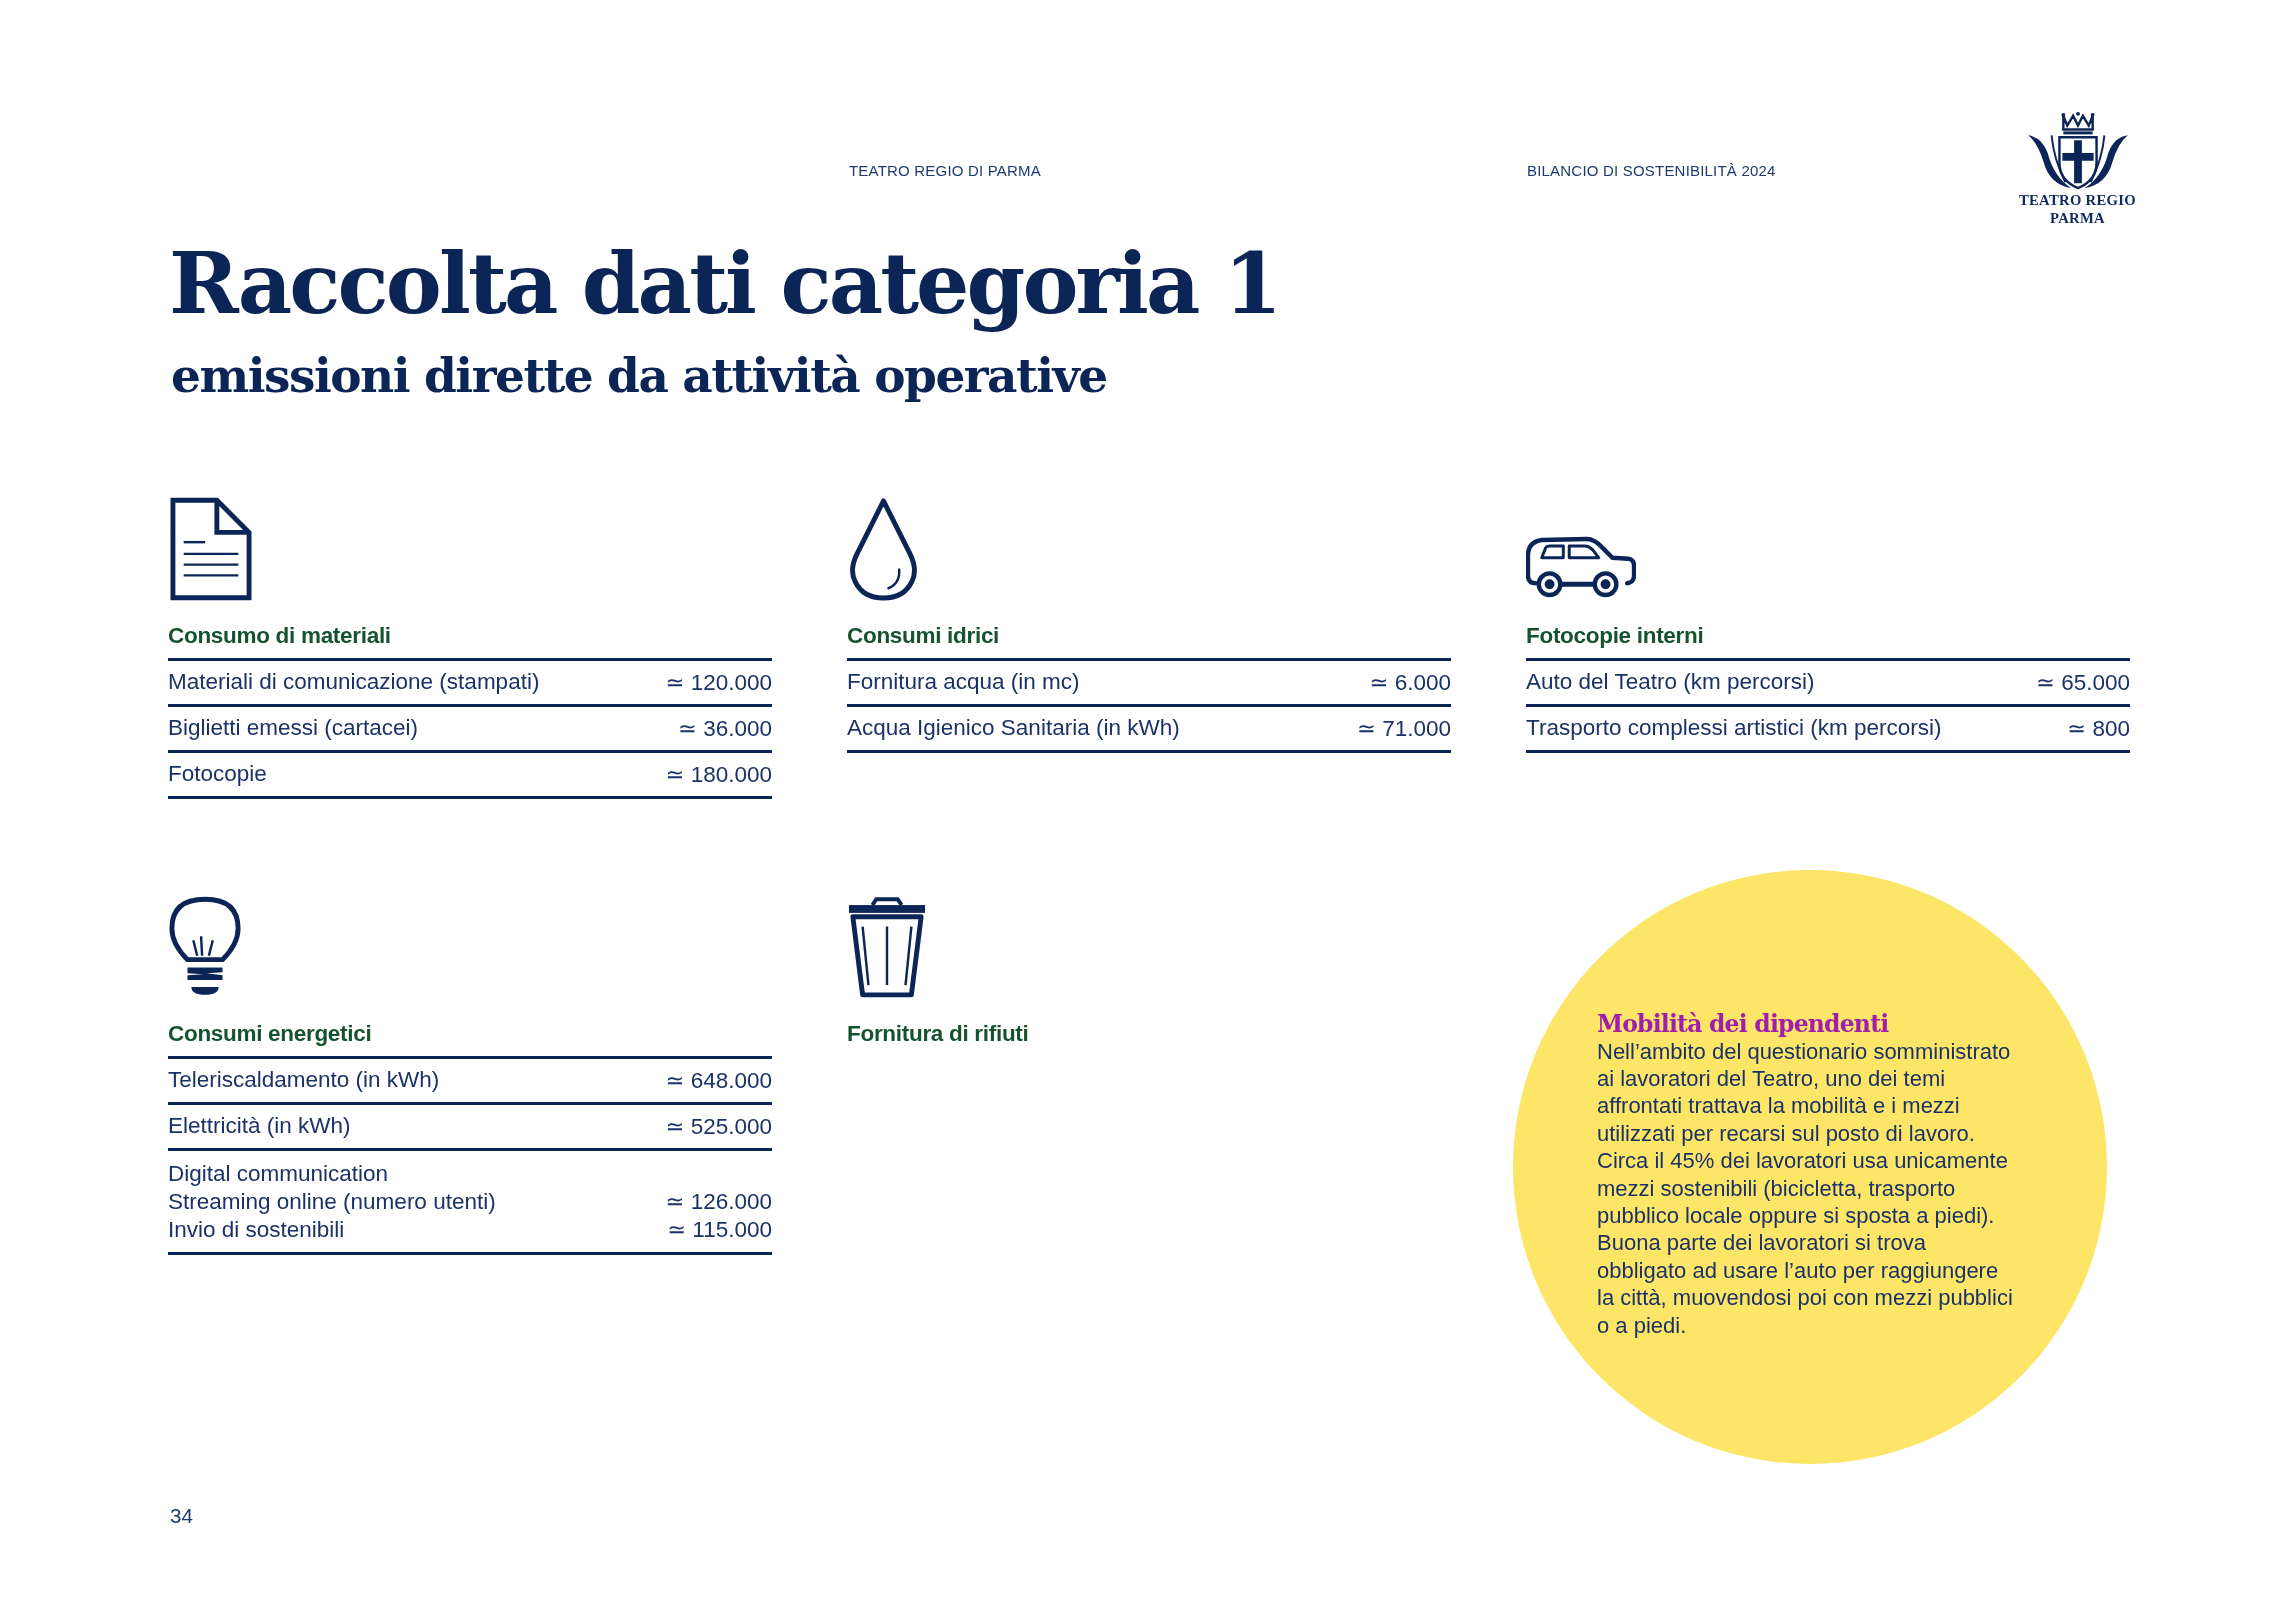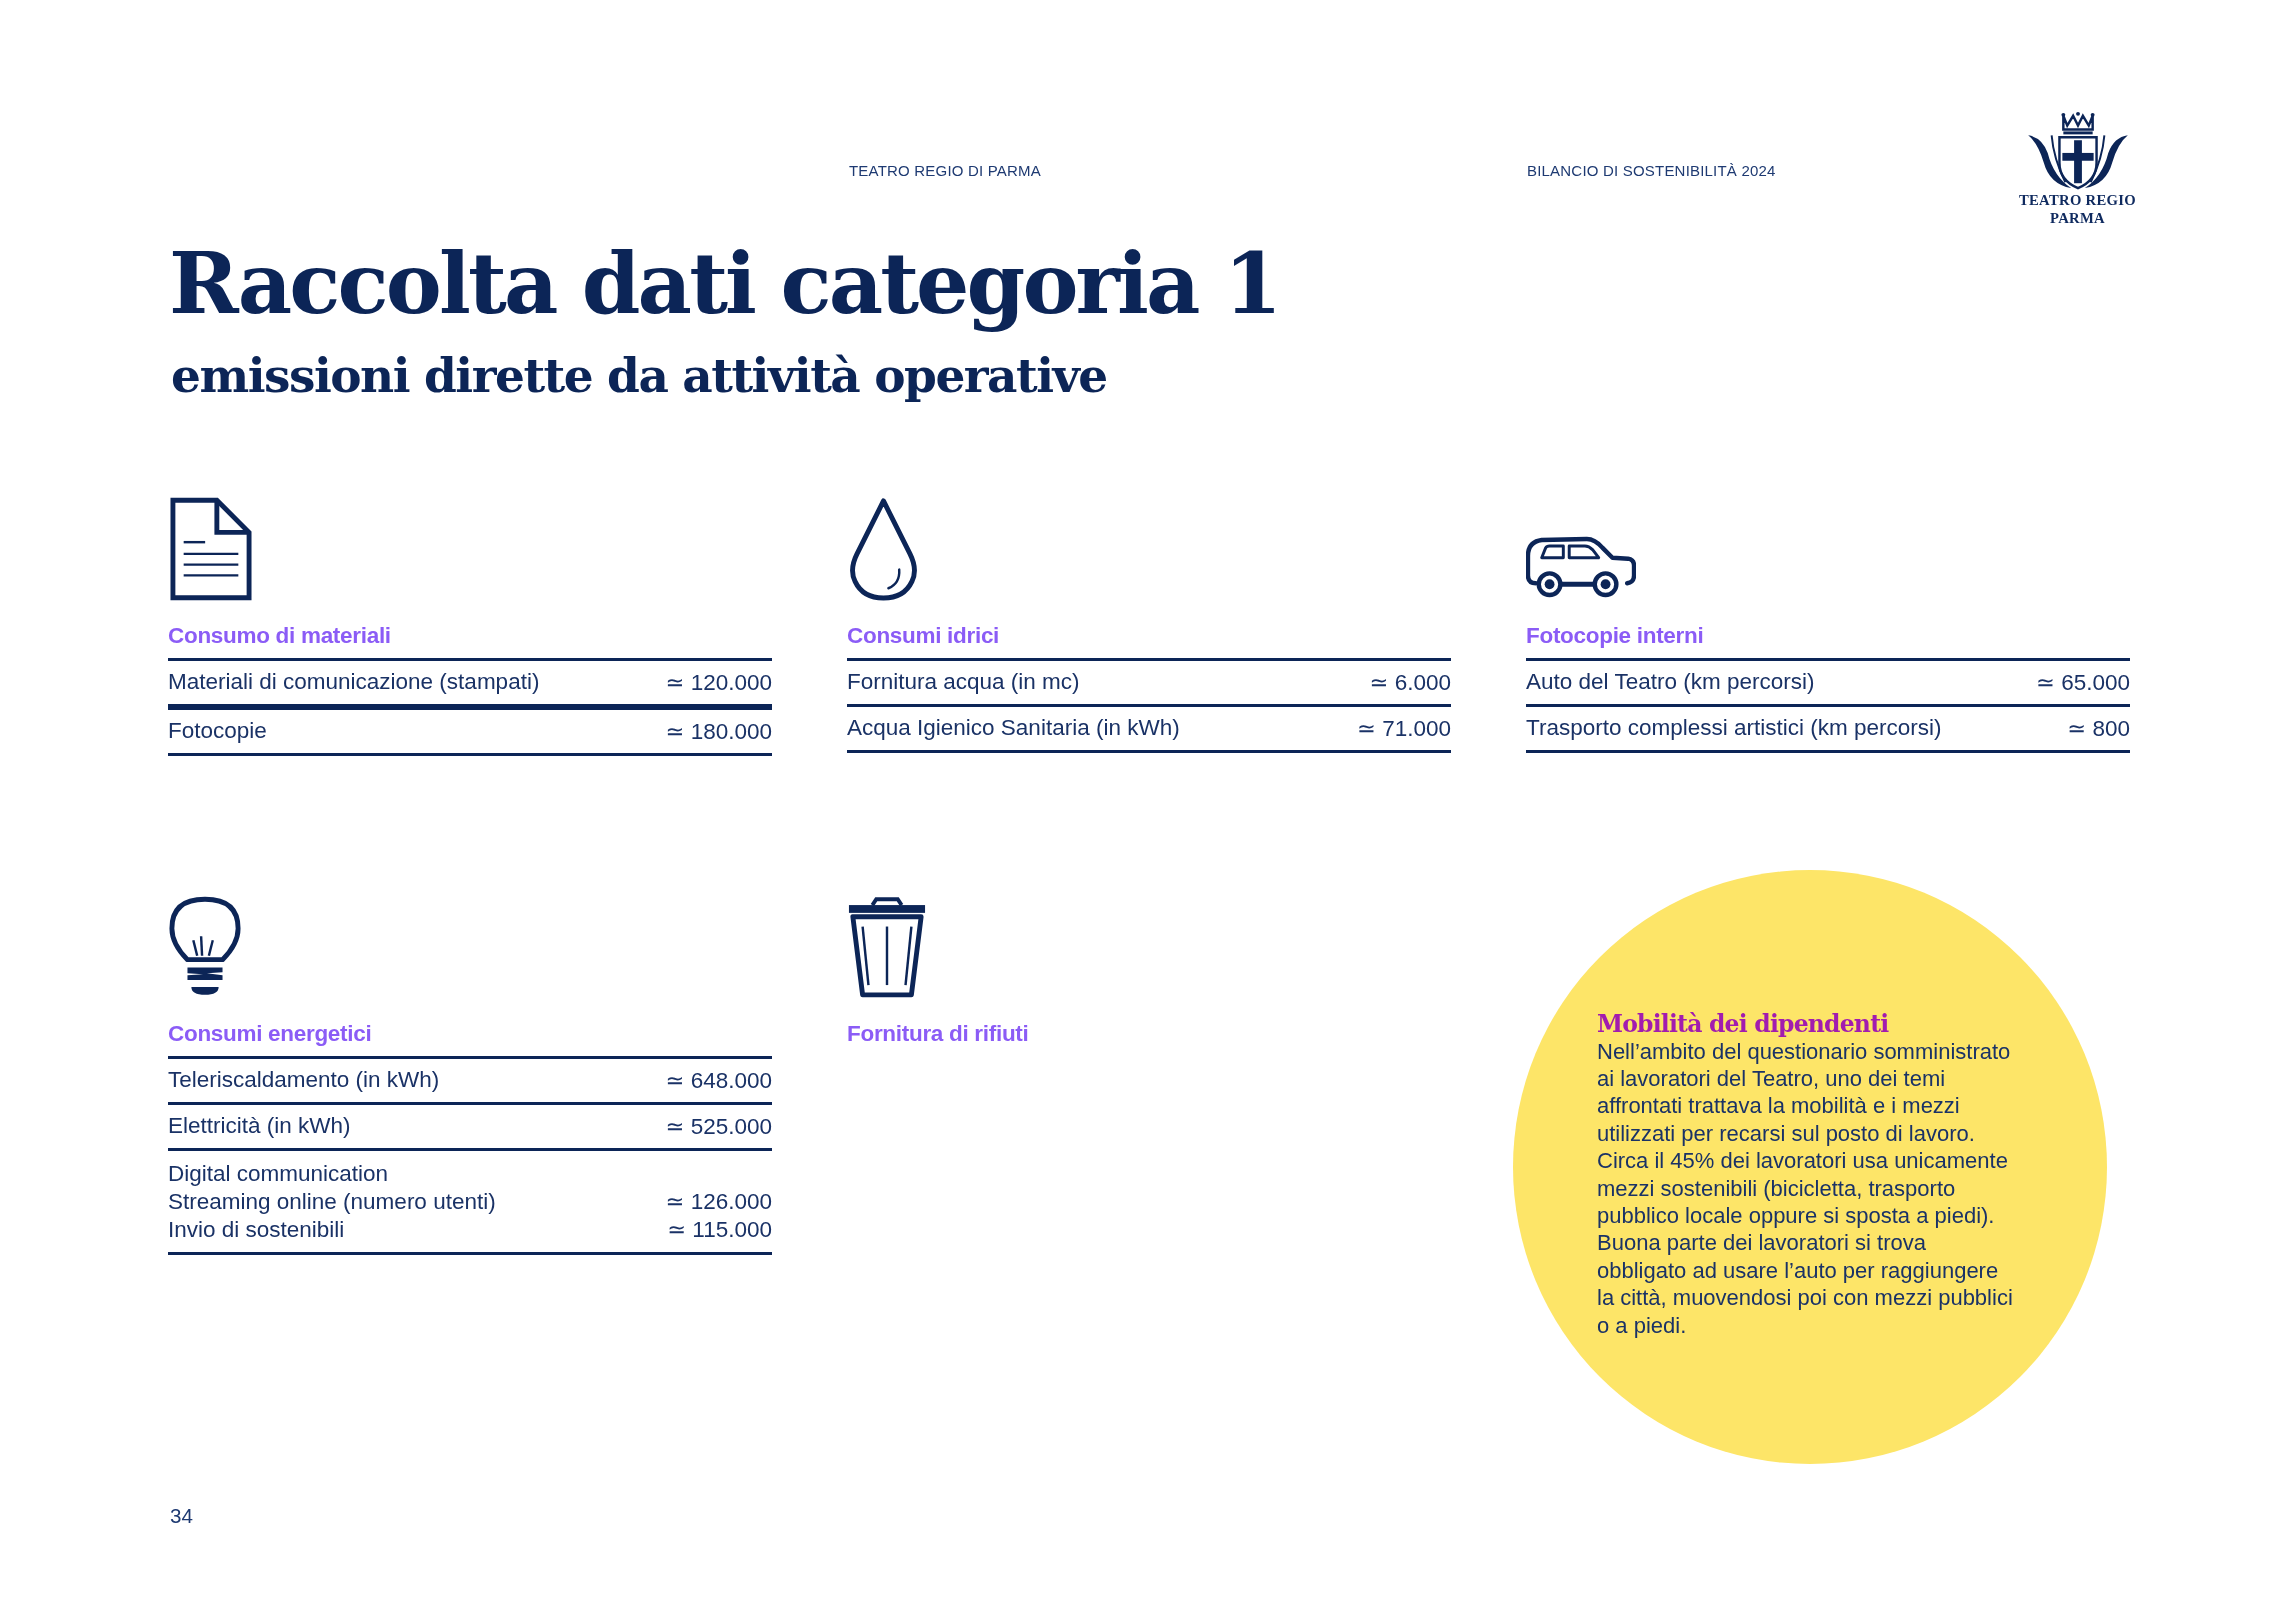--- a/index.html
+++ b/index.html
@@ -10,21 +10,21 @@
   .hdr-right { left:1527px; }
   .logo { position:absolute; left:2009px; top:108px; width:137px; height:127px; text-align:center; }
   .logo svg { display:block; margin:0 auto; }
   .logo-text { font-family:"Liberation Serif", serif; font-weight:bold; font-size:14.7px; line-height:17.6px; color:#0f2a5f; letter-spacing:0.3px; }
   .title { position:absolute; left:169px; top:235px; font-family:"DejaVu Serif", serif; font-weight:bold;
            font-size:84px; line-height:98px; color:#0c2557; letter-spacing:-2.9px; white-space:nowrap; transform:scaleX(1.0); transform-origin:left; }
   .subtitle { position:absolute; left:171px; top:348px; font-family:"DejaVu Serif", serif; font-weight:bold;
            font-size:47px; line-height:55px; color:#0c2557; letter-spacing:-1.5px; white-space:nowrap; }
   .block { position:absolute; width:604px; }
   .block .icon { position:absolute; left:0; top:0; }
-  .block .bhead { position:absolute; left:0; font-weight:bold; font-size:22.5px; color:#8b5cf6; letter-spacing:-0.3px; }
+  .block .bhead { position:absolute; left:0; font-weight:bold; font-size:22.5px; color:#14532d; letter-spacing:-0.3px; }
   .block .table { position:absolute; left:0; width:604px; }
   .rule { height:2.9px; background:#0c2557; }
   .row { display:flex; justify-content:space-between; align-items:center; height:43px; font-size:22.5px; color:#1a3266; }
   .row .lbl { white-space:nowrap; }
   .row .val { white-space:nowrap; }
   .multi { padding:9.8px 0 7.8px 0; font-size:22.5px; color:#1a3266; line-height:28px; }
   .multi .line { display:flex; justify-content:space-between; }
   .circle { position:absolute; left:1513px; top:870px; width:594px; height:594px; border-radius:50%; background:#fde568; }
   .circle-text { position:absolute; left:1597px; top:1012px; width:470px; color:#1a3266; }
   .circle-title { font-family:"DejaVu Serif", serif; font-weight:bold; font-size:23.5px; line-height:25.5px; color:#a21caf; letter-spacing:-0.8px; }
@@ -73,20 +73,24 @@
     <line x1="14" y1="80" x2="70" y2="80" stroke="#0c2557" stroke-width="2.5"></line>
   </svg>
   <div class="bhead" style="top:126px;">Consumo di materiali</div>
   <div class="table" style="top:161px;">
     <div class="rule"></div>
     <div class="row">
       <span class="lbl">Materiali di comunicazione (stampati)</span>
       <span class="val">≃ 120.000</span>
     </div>
     <div class="rule"></div>
+    <div class="row">
+      <span class="lbl">Biglietti emessi (cartacei)</span>
+      <span class="val">≃ 36.000</span>
+    </div>
     <div class="rule"></div>
     <div class="row">
       <span class="lbl">Fotocopie</span>
       <span class="val">≃ 180.000</span>
     </div>
     <div class="rule"></div>
   </div>
 </div>
 
 <div class="block" style="left:847px; top:497px; height:265px;">

